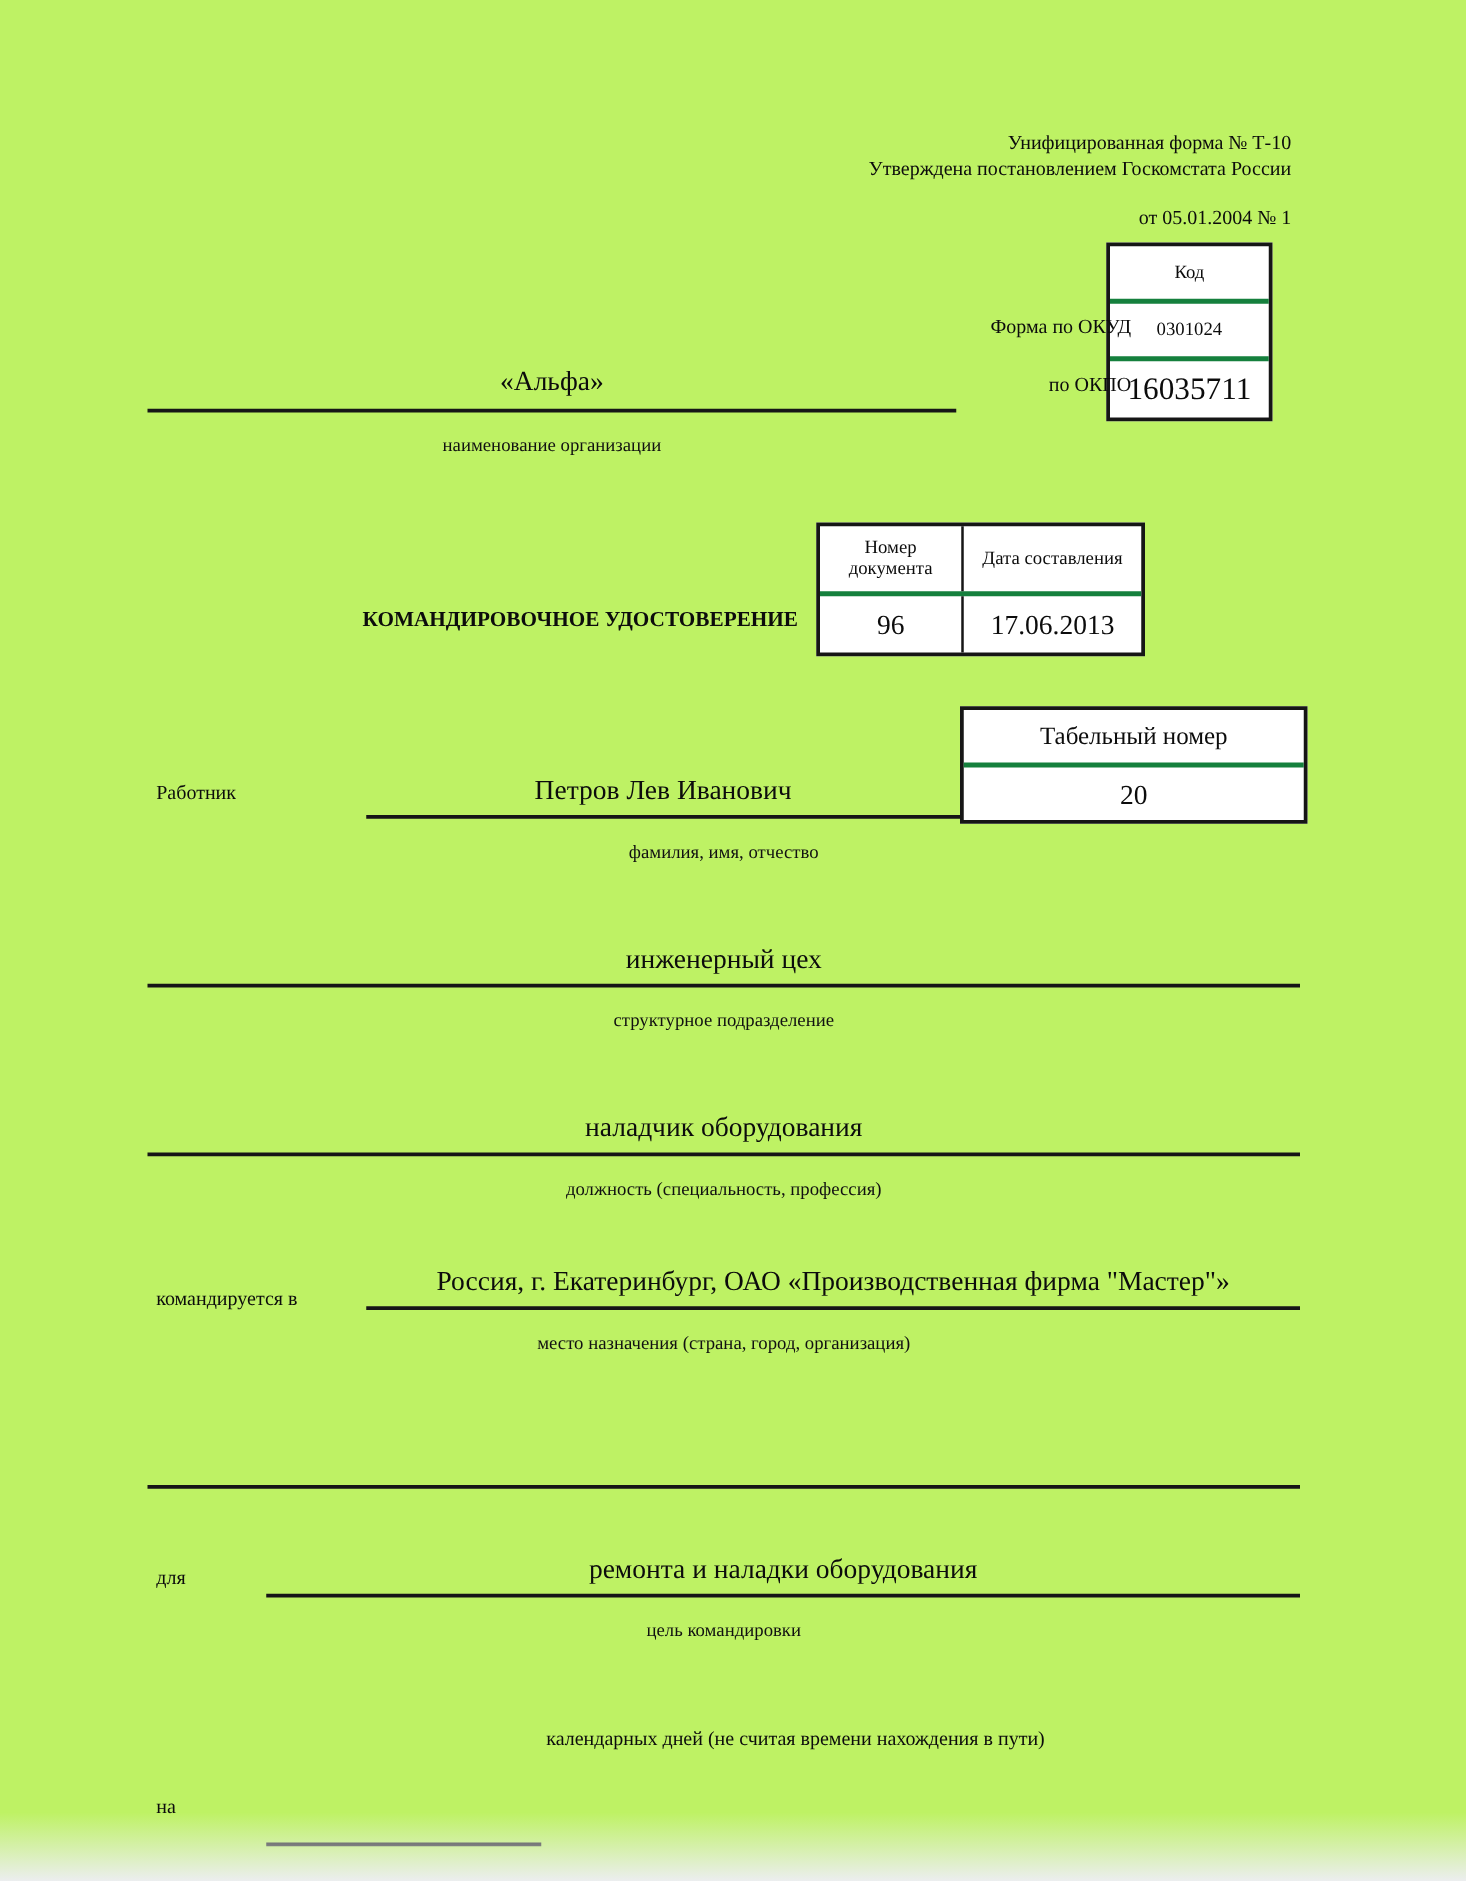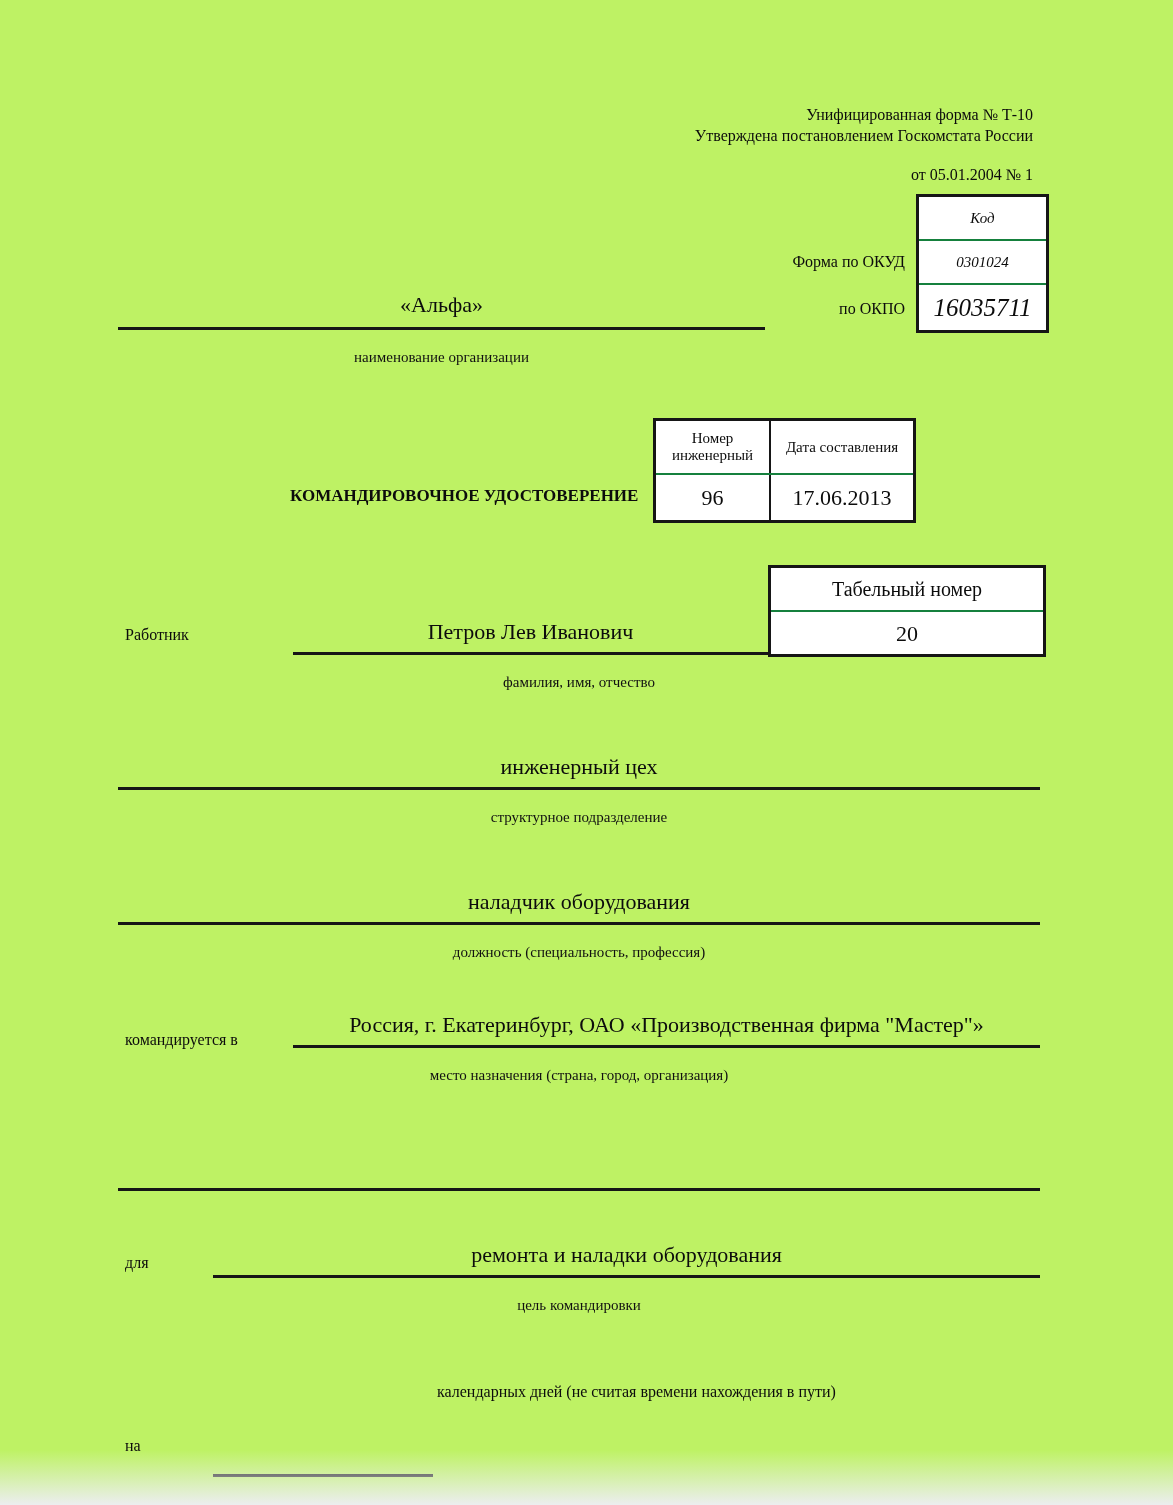--- a/index.html
+++ b/index.html
@@ -30,59 +30,59 @@
   .hline{background:#161616;height:3px;}
   .doc-title{font-size:17px;font-weight:bold;white-space:nowrap;}
   
   .tbl{border:3px solid #161616;background:#fff;box-sizing:content-box;}
   .trow{display:flex;}
   .tcell{
     display:flex;align-items:center;justify-content:center;
     text-align:center;font-size:15px;line-height:17px;
     box-sizing:border-box;
   }
-  .divider-top{border-top:2px solid #15803d;}
+  .divider-top{border-top:4px solid #15803d;}
   .divider-right{border-right:2px solid #161616;}
   .big{font-size:22px;}
   .bigger{font-size:25px;}
 </style>
 </head>
 <body>
 
 <div class="page">
 
   <div class="abs note right-text" style="top:104px; right:140px;">
     <div>Унифицированная форма № Т-10</div>
     <div>Утверждена постановлением Госкомстата России</div>
   </div>
 
   <div class="abs note right-text" style="top:164px; right:140px;">от 05.01.2004 № 1</div>
 
-  <div class="abs tbl" style="left:916px; top:194px; width:127px;font-style:italic;">
+  <div class="abs tbl" style="left:885px; top:194px; width:127px;">
     <div class="trow" style="height:42px;">
       <div class="tcell" style="width:127px;">Код</div>
     </div>
     <div class="trow divider-top" style="height:42px;">
       <div class="tcell" style="width:127px;">0301024</div>
     </div>
     <div class="trow divider-top" style="height:45px;">
       <div class="tcell bigger" style="width:127px;">16035711</div>
     </div>
   </div>
   <div class="abs lbl right-text" style="left:650px; top:253px; width:255px;">Форма по ОКУД</div>
   <div class="abs lbl right-text" style="left:650px; top:300px; width:255px;">по ОКПО</div>
 
   <div class="abs val fill" style="left:118px; top:294px; width:647px; height:33px;">«Альфа»</div>
   <div class="abs cap" style="left:118px; top:349px; width:647px;">наименование организации</div>
 
   <div class="abs doc-title" style="left:290px; top:486px;">КОМАНДИРОВОЧНОЕ УДОСТОВЕРЕНИЕ</div>
 
   <div class="abs tbl" style="left:653px; top:418px;">
     <div class="trow" style="height:52px;">
-      <div class="tcell divider-right" style="width:115px; padding:0 8px;">Номер инженерный</div>
+      <div class="tcell divider-right" style="width:115px; padding:0 8px;">Номер документа</div>
       <div class="tcell" style="width:142px;">Дата составления</div>
     </div>
     <div class="trow divider-top" style="height:45px;">
       <div class="tcell big divider-right" style="width:115px;">96</div>
       <div class="tcell big" style="width:142px;">17.06.2013</div>
     </div>
   </div>
 
   <div class="abs lbl" style="left:125px; top:626px;">Работник</div>
   <div class="abs val fill" style="left:293px; top:621px; width:475px; height:31px;">Петров Лев Иванович</div>

